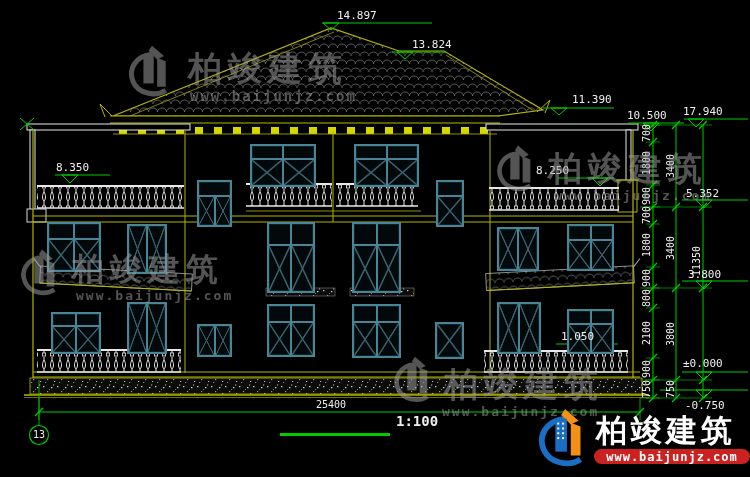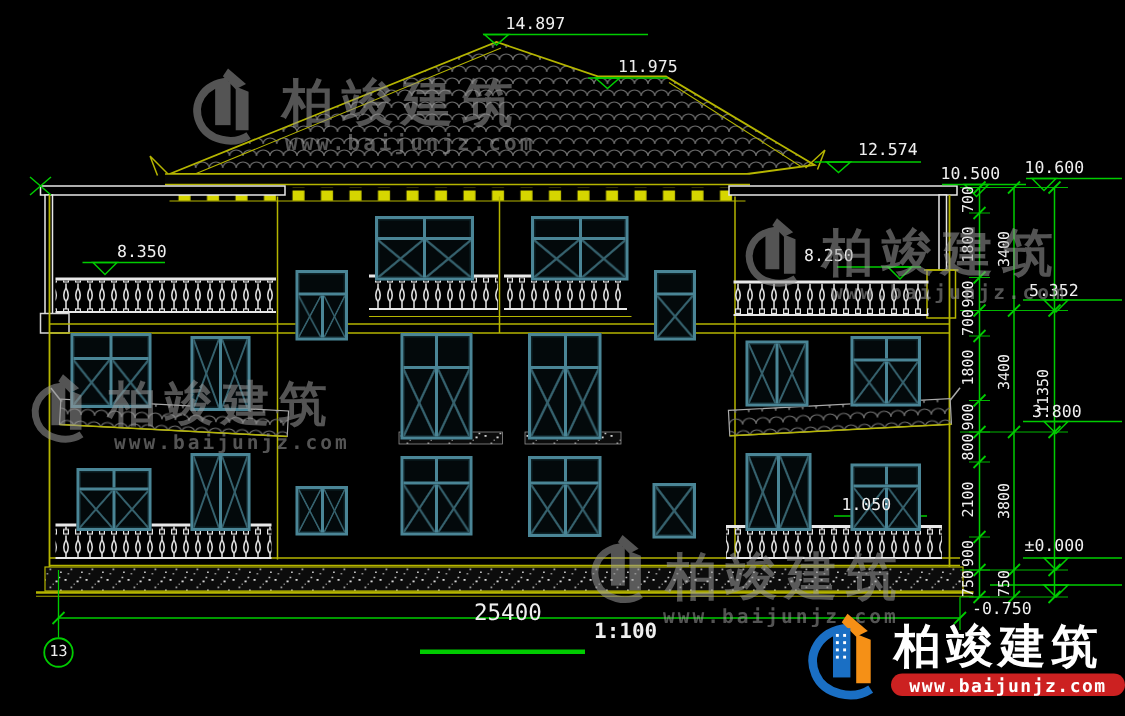--- a/index.html
+++ b/index.html
@@ -3,21 +3,21 @@
 <meta charset="utf-8">
 <style>
   html,body{margin:0;padding:0;background:#000;}
   #stage{position:relative;width:750px;height:477px;background:#000;overflow:hidden;
          font-family:"DejaVu Sans",sans-serif;}
   #stage svg{position:absolute;left:0;top:0;}
   
   .dim{position:absolute;color:#efefef;font:11px "DejaVu Sans Mono",monospace;white-space:nowrap;}
   .vdim{position:absolute;color:#efefef;font:10px "DejaVu Sans Mono",monospace;white-space:nowrap;
         transform:translate(-50%,-50%) rotate(-90deg);}
-  .small{font-size:15px;text-align:right;}
+  .small{font-size:10px;text-align:right;}
   
   .win{position:absolute;border:2px solid #4a8596;background:#03090b;
        box-shadow:inset 0 0 0 1px #0d2227;display:flex;flex-direction:column;}
   .win .transom{flex:0 0 30%;border-bottom:2px solid #4a8596;display:flex;}
   .win .transom i{flex:1;border-right:2px solid #4a8596;}
   .win .transom i:last-child{border-right:none;}
   .win .sash{flex:1 1 auto;display:flex;}
   .win .sash i{flex:1;border-right:2px solid #4a8596;
      background-image:
        linear-gradient(to top right, transparent 47%, #35616d 49%, #35616d 51%, transparent 53%),
@@ -380,30 +380,30 @@
         <i></i>
         <i></i>
       </div>
       <div class="sash">
         <i></i>
         <i></i>
       </div>
     </div>
 
   <div class="dim" style="left:337px;top:9px">14.897</div>
-  <div class="dim" style="left:412px;top:38px">11.975</div>
-  <div class="dim" style="left:572px;top:93px">12.574</div>
+  <div class="dim" style="left:412px;top:38px">13.824</div>
+  <div class="dim" style="left:572px;top:93px">11.390</div>
   <div class="dim" style="left:627px;top:109px">10.500</div>
-  <div class="dim" style="left:683px;top:105px">10.600</div>
-  <div class="dim" style="left:78px;top:161px">8.350</div>
+  <div class="dim" style="left:683px;top:105px">17.940</div>
+  <div class="dim" style="left:56px;top:161px">8.350</div>
   <div class="dim" style="left:536px;top:164px">8.250</div>
   <div class="dim" style="left:686px;top:187px">5.352</div>
   <div class="dim" style="left:688px;top:268px">3.800</div>
   <div class="dim" style="left:683px;top:357px">±0.000</div>
-  <div class="dim" style="left:648px;top:399px">-0.750</div>
+  <div class="dim" style="left:685px;top:399px">-0.750</div>
   <div class="dim" style="left:561px;top:330px">1.050</div>
 
   <div class="vdim" style="left:646px;top:133px">700</div>
   <div class="vdim" style="left:646px;top:163px">1800</div>
   <div class="vdim" style="left:646px;top:196px">900</div>
   <div class="vdim" style="left:646px;top:215px">700</div>
   <div class="vdim" style="left:646px;top:245px">1800</div>
   <div class="vdim" style="left:646px;top:278px">900</div>
   <div class="vdim" style="left:646px;top:298px">800</div>
   <div class="vdim" style="left:646px;top:333px">2100</div>

